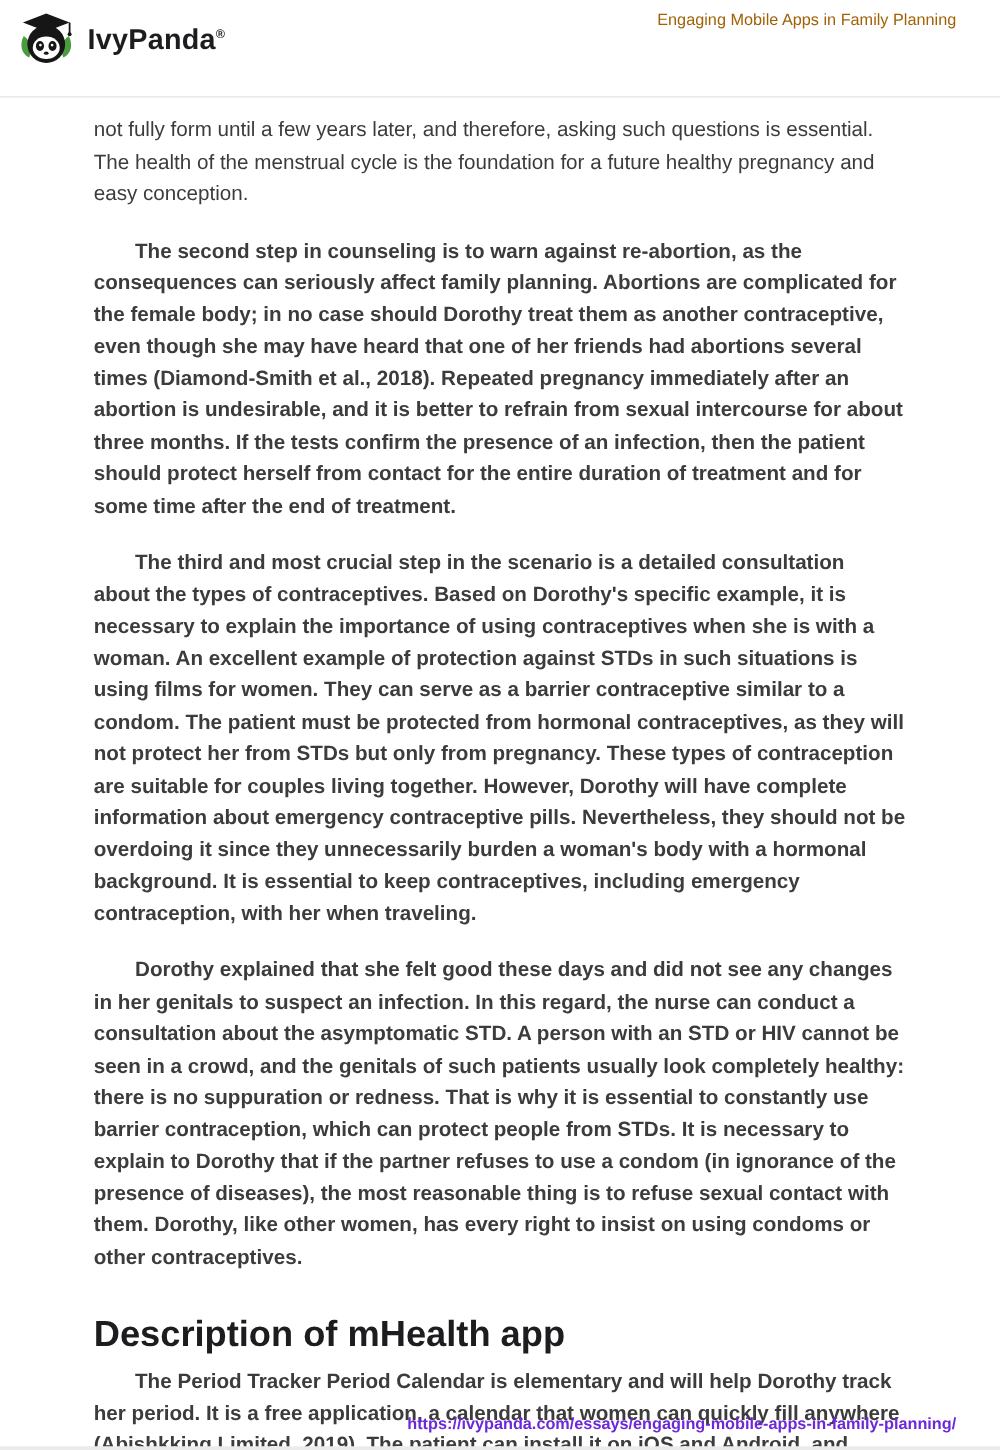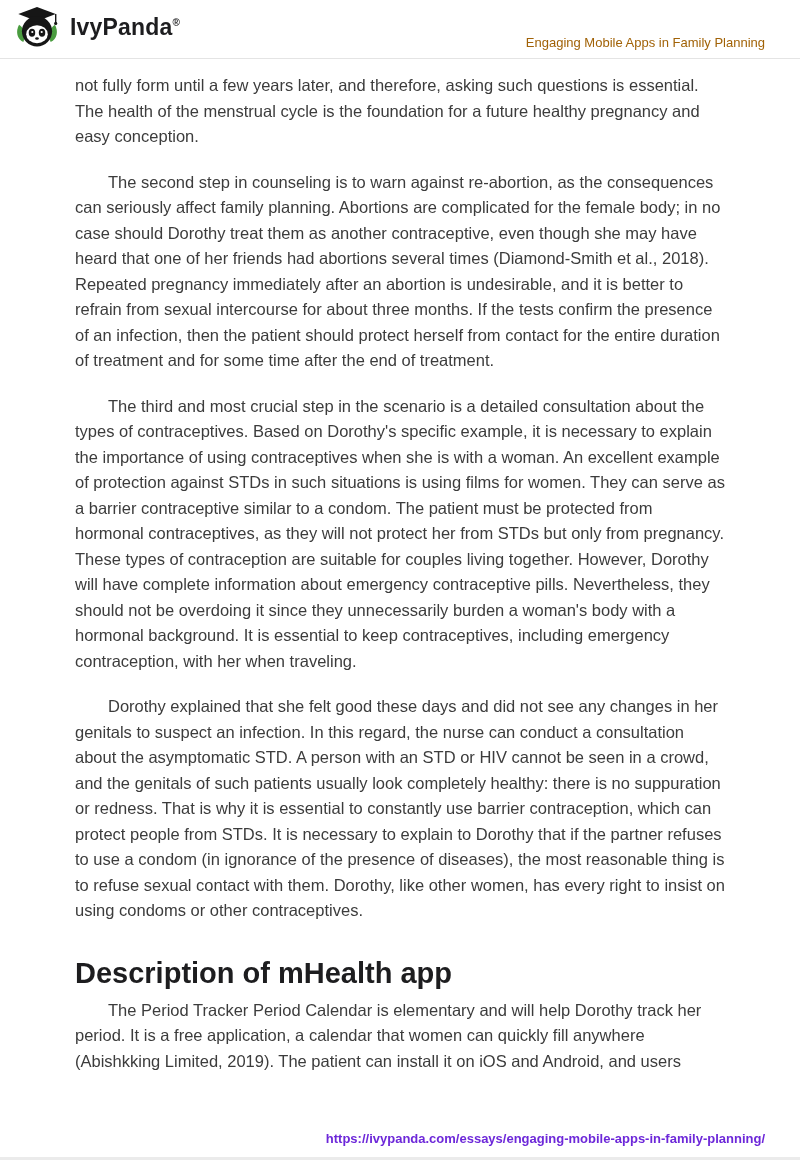--- a/index.html
+++ b/index.html
@@ -12,23 +12,23 @@
   }
   .page {
     position: relative;
     width: 800px;
     height: 1160px;
     background: #ffffff;
     overflow: hidden;
   }
   .header {
     display: flex;
-    align-items: flex-end;
+    align-items: flex-start;
     justify-content: space-between;
-    height: 59px;
+    height: 78px;
     padding: 8px 35px 8px 14px;
     border-bottom: 1px solid #e4e4e4;
   }
   .brand {
     display: flex;
     align-items: center;
     gap: 10px;
     cursor: pointer;
   }
   .logo-icon { display: inline-flex; width: 46px; height: 46px; }
@@ -52,21 +52,21 @@
     padding: 14px 41px 0 75px;
   }
   .para {
     width: 650px;
     margin: 0 0 20px 0;
     font-size: 16.5px;
     line-height: 25.5px;
     color: #3c3c3c;
     text-align: left;
   }
-  .para.indented { text-indent: 33px; }
+  .para.indented { text-indent: 33px; font-weight: bold; }
   .section-heading {
     margin: 32px 0 8px 0;
     font-size: 29px;
     line-height: 34px;
     font-weight: bold;
     color: #1d1d1f;
   }
   .footer {
     position: absolute;
     right: 35px;

